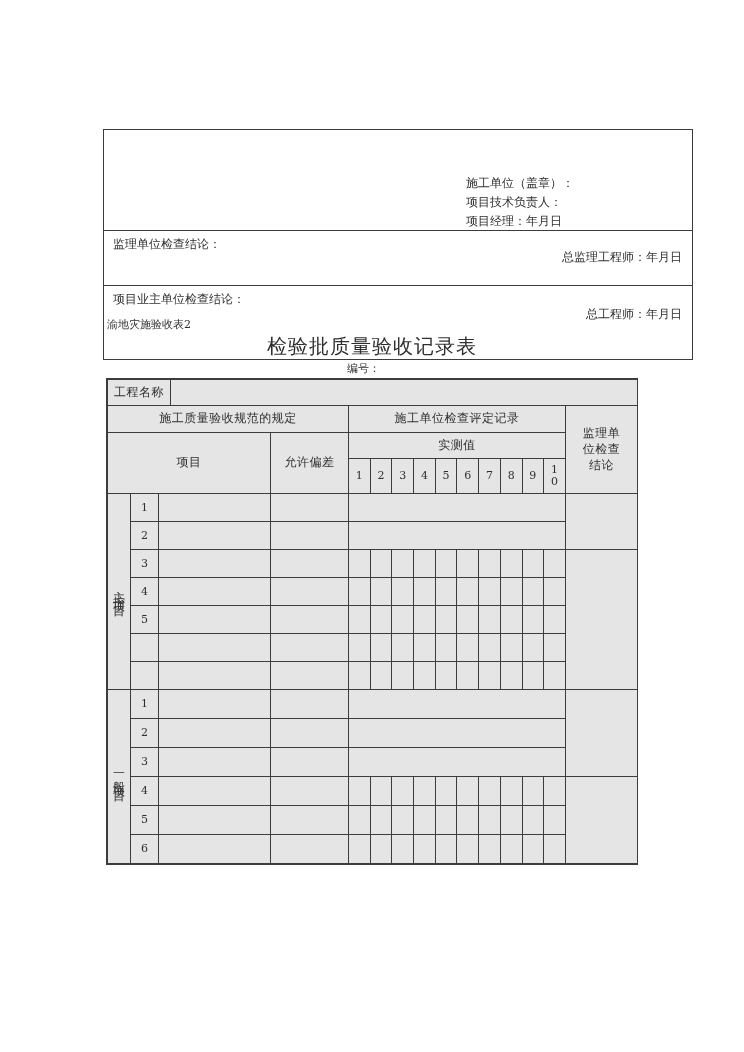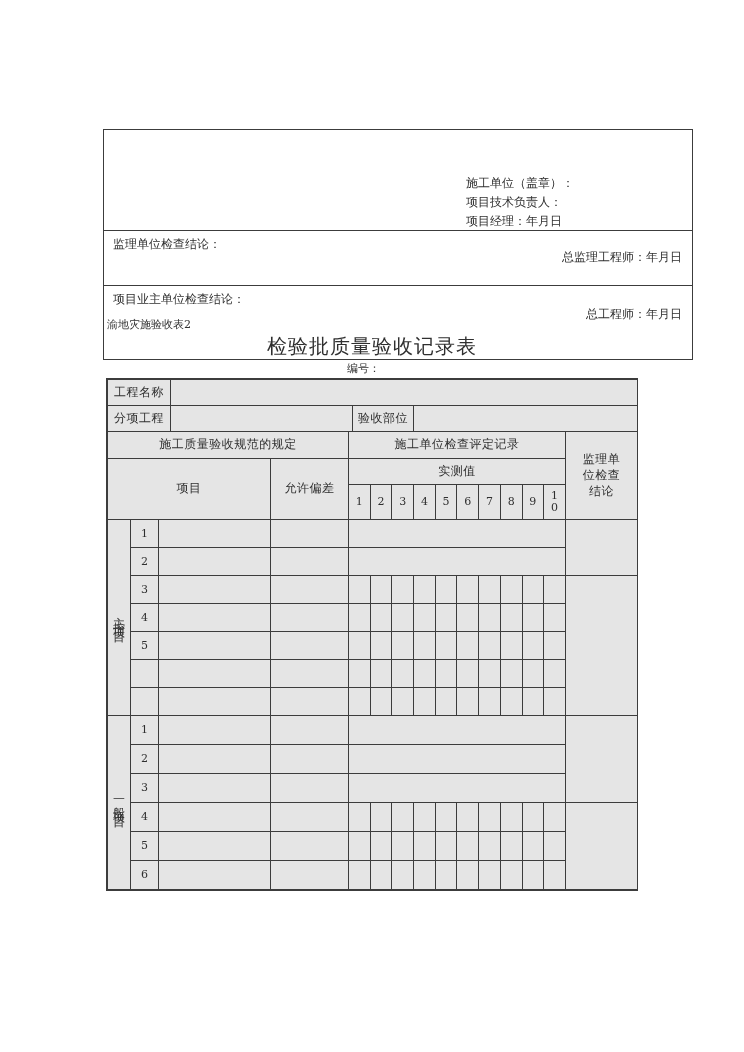--- a/index.html
+++ b/index.html
@@ -83,26 +83,20 @@
       <col style="width:61px">
         <col style="width:90px">
         <col style="width:67px">
         <col style="width:67px">
     </colgroup>
     <tbody>
         <tr style="height:26px">
       <td class="lbl">工程名称</td>
       <td colspan="6"></td>
     </tr>
-    <tr style="height:26px">
-      <td class="lbl">分项工程</td>
-      <td colspan="2"></td>
-      <td class="lbl">验收部位</td>
-      <td colspan="3"></td>
-    </tr>
   </tbody>
     </table>
 
   <table class="rec-table">
     <colgroup>
       <col style="width:23px">
         <col style="width:28px">
         <col style="width:112px">
         <col style="width:78px">
       <col style="width:21.7px">

